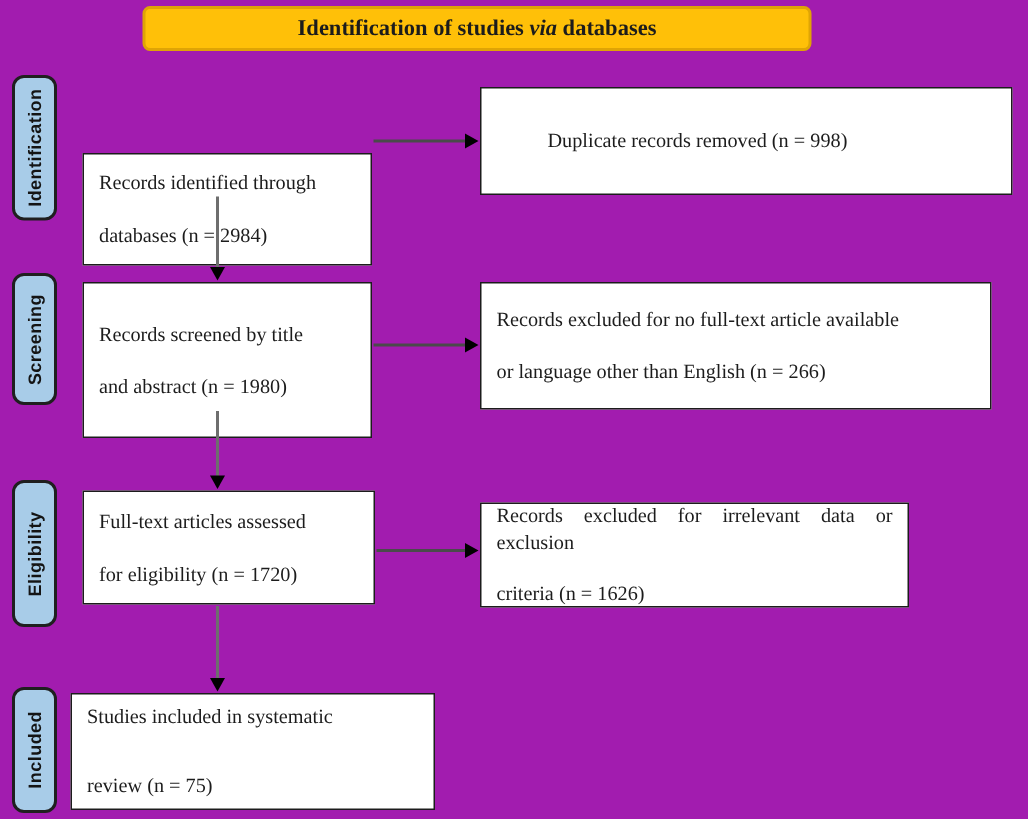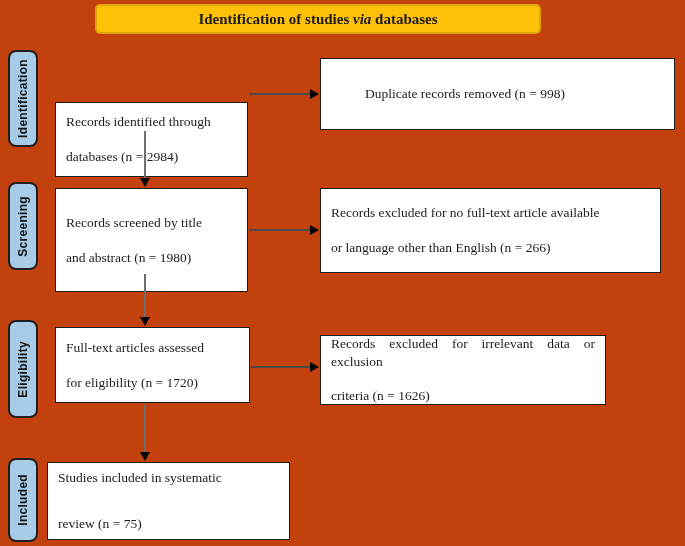--- a/index.html
+++ b/index.html
@@ -5,21 +5,21 @@
   html, body {
     margin: 0;
     padding: 0;
     background: #ffffff;
     font-family: "Liberation Serif", serif;
   }
   .canvas {
     position: relative;
     width: 685px;
     height: 546px;
-    background: #c2410c;
+    background: #a21caf;
     overflow: hidden;
   }
 
   
   .banner {
     position: absolute;
     left: 95px; top: 4px;
     width: 446px; height: 30px;
     background: #FFC008;
     border: 2px solid #DFA405;

